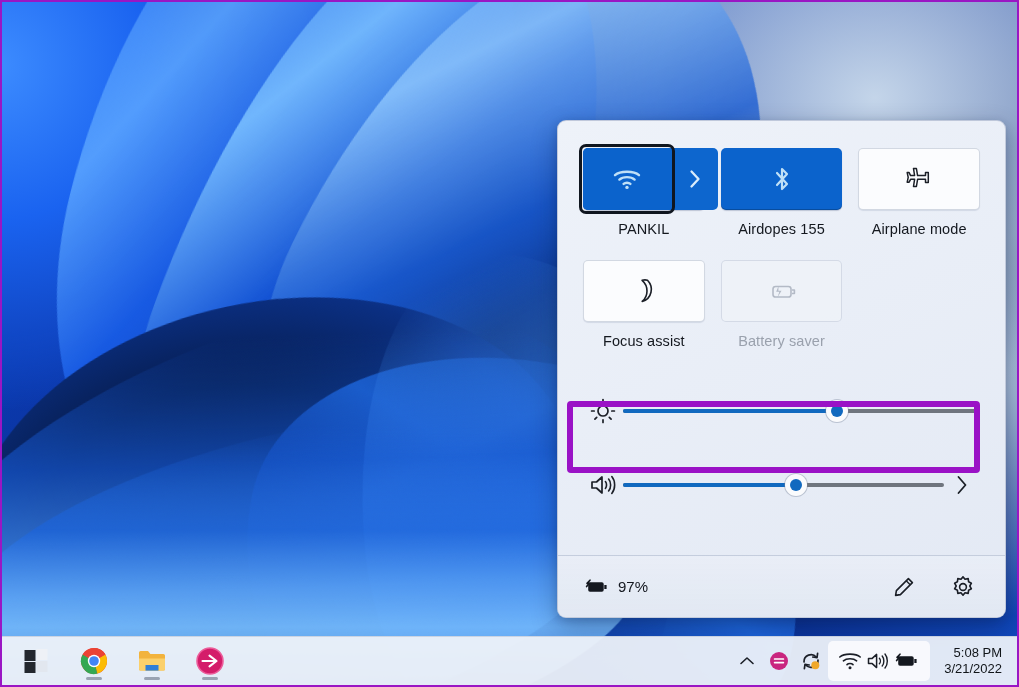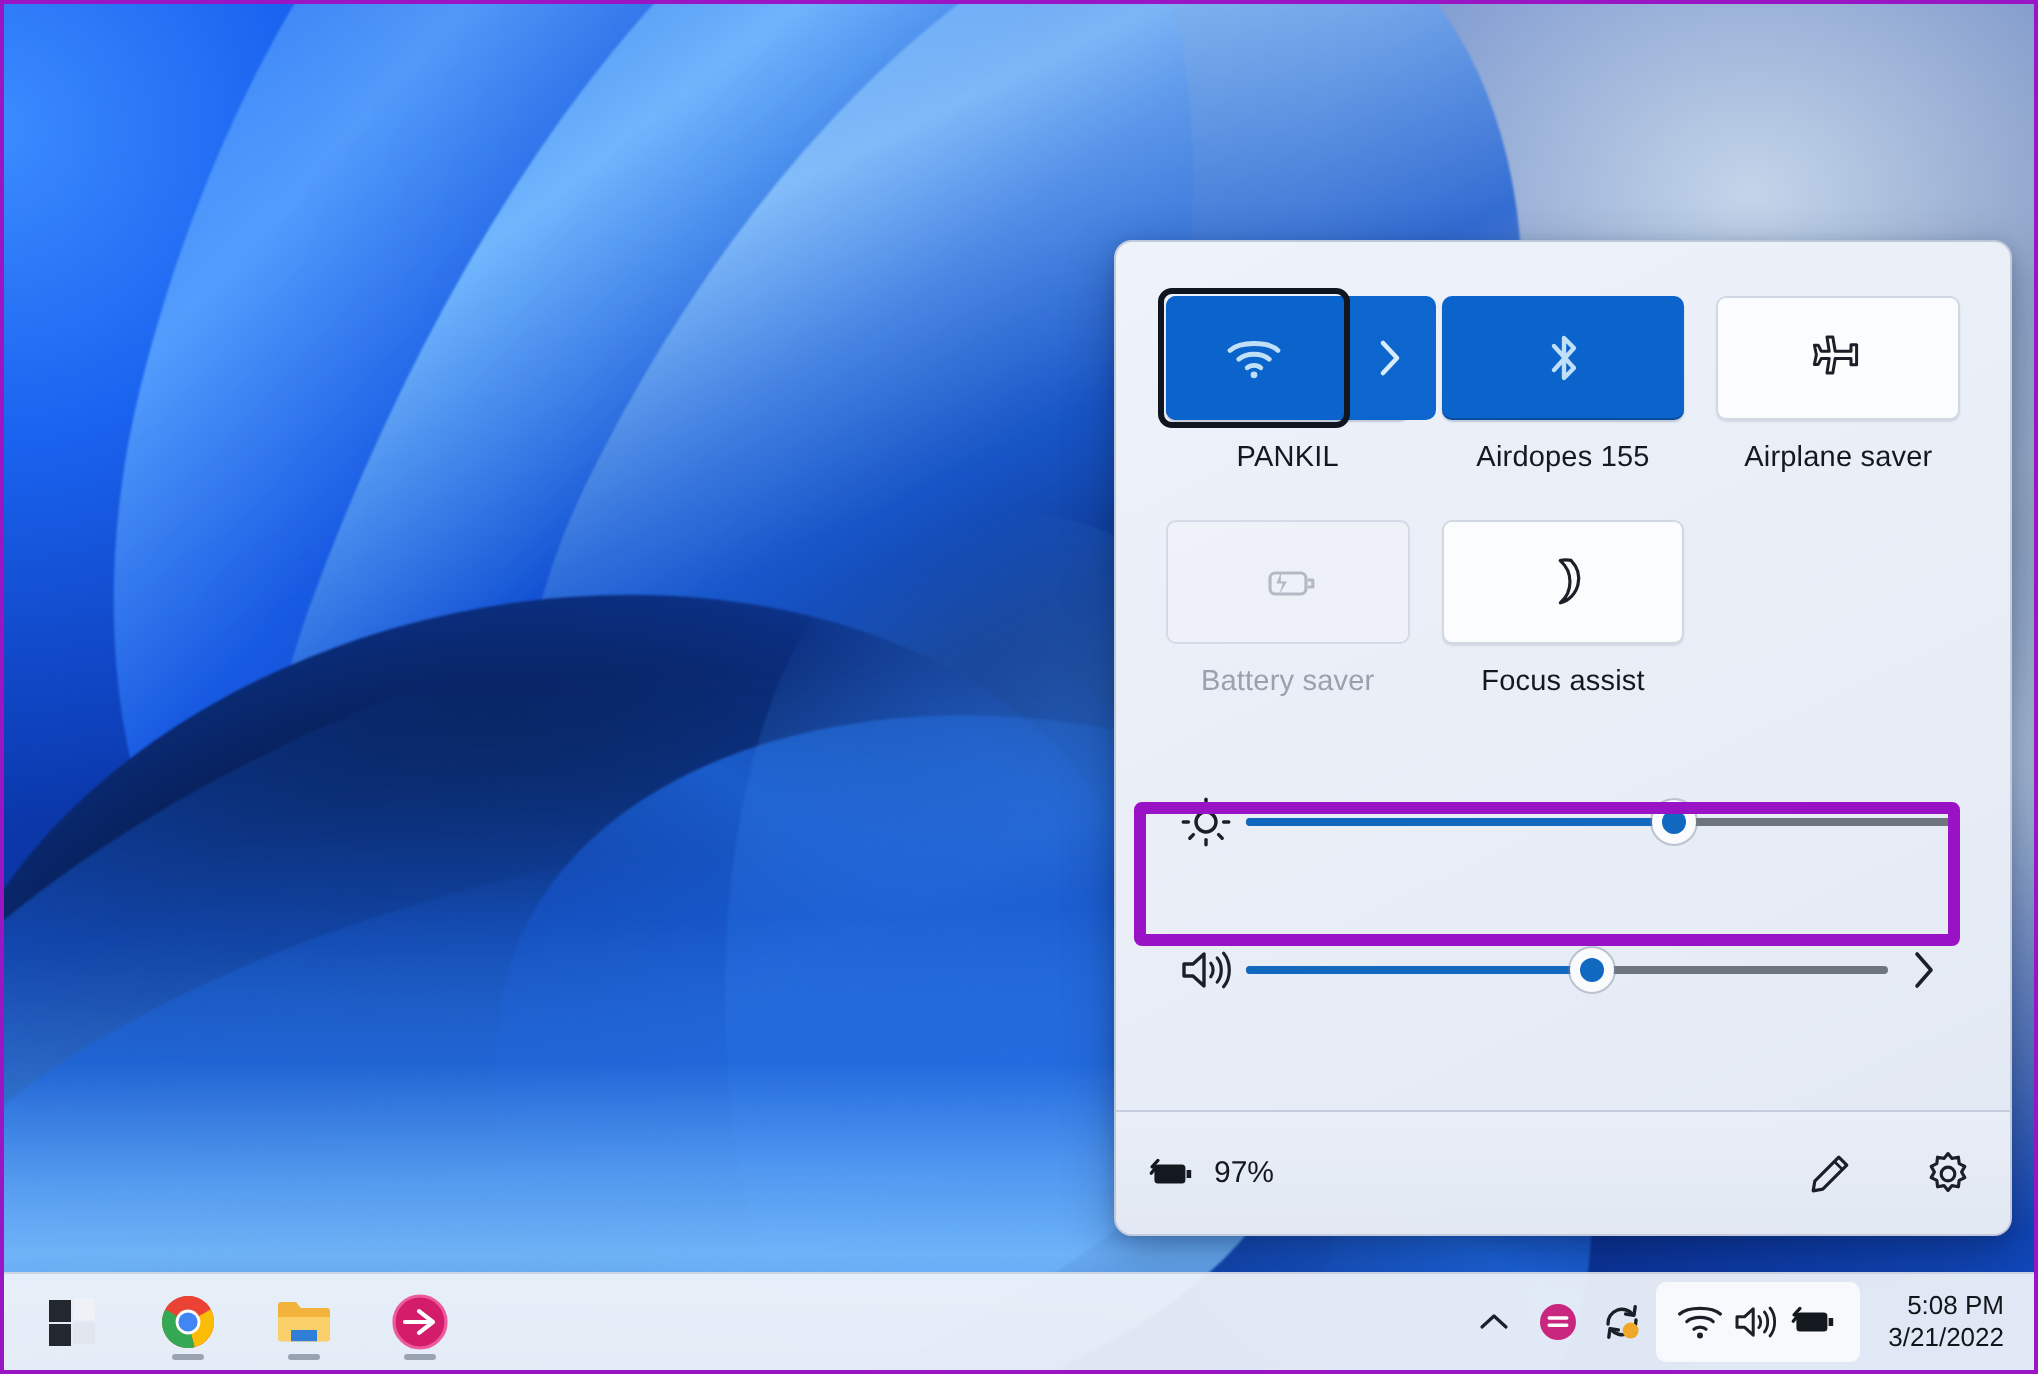--- a/index.html
+++ b/index.html
@@ -244,21 +244,21 @@
 
   
   #qs-footer {
     position: absolute;
     left: 0; right: 0; bottom: 0;
     height: 62px;
     border-top: 1px solid rgba(160,172,196,0.45);
     background: linear-gradient(180deg, rgba(233,238,247,0.9) 0%, rgba(226,232,243,0.95) 100%);
     display: flex;
     align-items: center;
-    padding: 0 15px;
+    padding: 0 26px;
   }
   #battery-status {
     display: flex;
     align-items: center;
     gap: 8px;
   }
   #battery-percent {
     font-size: 15px;
     color: #13171e;
   }
@@ -403,48 +403,48 @@
         </div>
 
         <div class="tile-cell">
           <div class="tile off">
             <span>
               <svg width="30" height="28" viewBox="0 0 30 28">
                 <path d="M9.5 3.5 L12.4 3.5 L13.6 10.6 L21.5 10.6 L21.5 7.4 L24.3 7.4 L24.3 17.4 L21.5 17.4 L21.5 14.3 L13.6 14.3 L12.4 21.5 L9.5 21.5 L10.6 14.3 L6.6 14.3 L5.1 17.2 L3.2 17.2 L4.2 12.4 L3.2 7.6 L5.1 7.6 L6.6 10.6 L10.6 10.6 Z" fill="none" stroke="#1b1f27" stroke-width="1.5" stroke-linejoin="round"></path>
               </svg>
             </span>
           </div>
-          <div class="tile-label">Airplane saver</div>
+          <div class="tile-label">Airplane mode</div>
         </div>
       </div>
 
       <div class="tile-row" id="tile-row-2">
+
+        <div class="tile-cell">
+          <div class="tile off">
+            <span>
+              <svg width="26" height="28" viewBox="0 0 26 28">
+                <path d="M16.5 3.2 C19.6 6.4 21 10.8 20 15.2 C19 19.7 15.6 23.2 11.2 24.4 C14.2 21.8 16 18 16 13.9 C16 9.7 14.1 5.9 11.1 3.3 C12.9 2.8 14.8 2.8 16.5 3.2 Z" fill="none" stroke="#1b1f27" stroke-width="1.6" stroke-linejoin="round"></path>
+              </svg>
+            </span>
+          </div>
+          <div class="tile-label">Focus assist</div>
+        </div>
 
         <div class="tile-cell">
           <div class="tile disabled">
             <span>
               <svg width="32" height="22" viewBox="0 0 32 22">
                 <rect x="7" y="6.5" width="18" height="10.5" rx="2.6" fill="none" stroke="#b3bac6" stroke-width="1.6"></rect>
                 <path d="M26 10 L28.4 10 L28.4 13.5 L26 13.5" fill="none" stroke="#b3bac6" stroke-width="1.6" stroke-linejoin="round"></path>
                 <path d="M12.5 6 L10.2 11.8 L13.4 11.8 L11.4 17.5 L15.5 10.8 L12.4 10.8 Z" fill="#b3bac6"></path>
               </svg>
             </span>
           </div>
           <div class="tile-label dim">Battery saver</div>
-        </div>
-
-        <div class="tile-cell">
-          <div class="tile off">
-            <span>
-              <svg width="26" height="28" viewBox="0 0 26 28">
-                <path d="M16.5 3.2 C19.6 6.4 21 10.8 20 15.2 C19 19.7 15.6 23.2 11.2 24.4 C14.2 21.8 16 18 16 13.9 C16 9.7 14.1 5.9 11.1 3.3 C12.9 2.8 14.8 2.8 16.5 3.2 Z" fill="none" stroke="#1b1f27" stroke-width="1.6" stroke-linejoin="round"></path>
-              </svg>
-            </span>
-          </div>
-          <div class="tile-label">Focus assist</div>
         </div>
 
         <div class="tile-cell"></div>
       </div>
 
       <div id="slider-section">
 
         <div class="slider-row">
           <div class="slider-icon">
             <svg width="26" height="26" viewBox="0 0 26 26">

